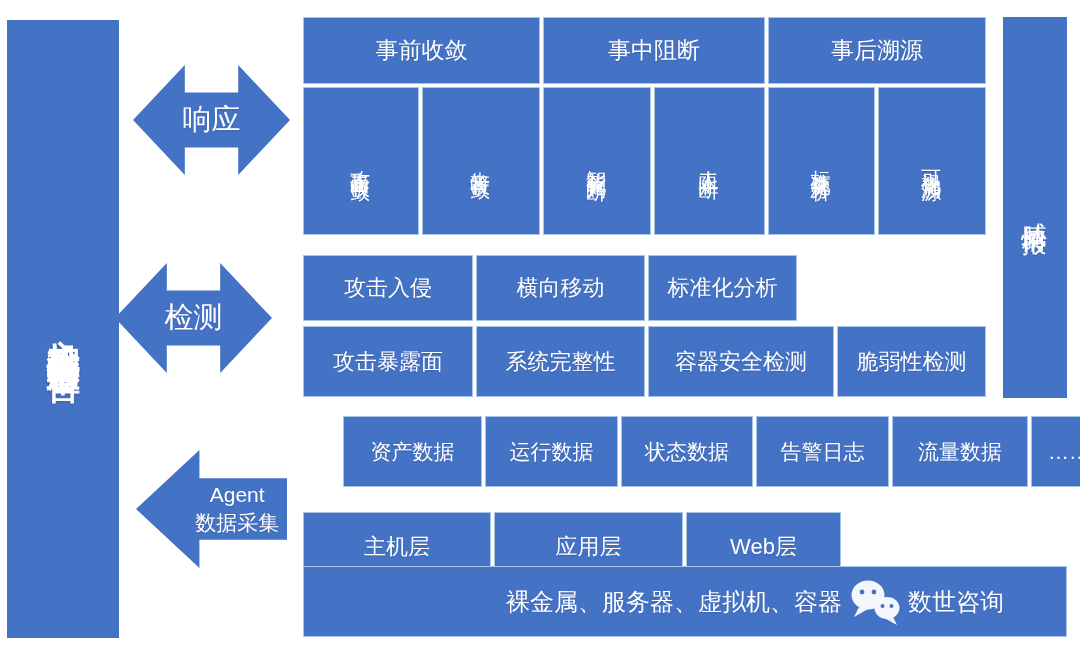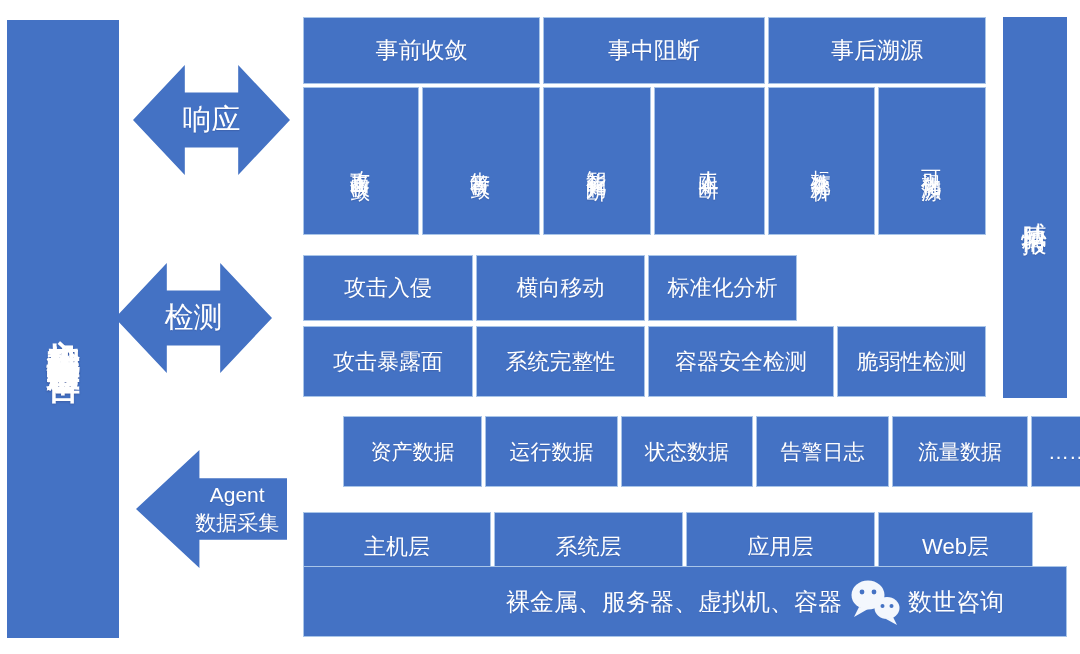--- a/index.html
+++ b/index.html
@@ -161,21 +161,20 @@
   <div id="col-row1" class="row">
     <div class="cell" style="width:139px">资产数据</div>
     <div class="cell" style="width:133px">运行数据</div>
     <div class="cell" style="width:132px">状态数据</div>
     <div class="cell" style="width:133px">告警日志</div>
     <div class="cell" style="width:136px">流量数据</div>
     <div class="cell" style="width:76px">……</div>
   </div>
   <div id="col-row2" class="row">
     <div class="cell" style="width:188px">主机层</div>
-    <div class="cell" style="width:189px">系统层</div>
     <div class="cell" style="width:189px">应用层</div>
     <div class="cell" style="width:155px">Web层</div>
   </div>
 
   <div id="col-row3" class="blue">
     <div class="row3-inner">
       <span>裸金属、服务器、虚拟机、容器</span>
       <svg id="wechat-icon" viewBox="0 0 52 48">
         <ellipse cx="18" cy="17" rx="16.5" ry="14.5" fill="#f3f7fd"></ellipse>
         <polygon points="9,29 4,39 18,31" fill="#f3f7fd"></polygon>

